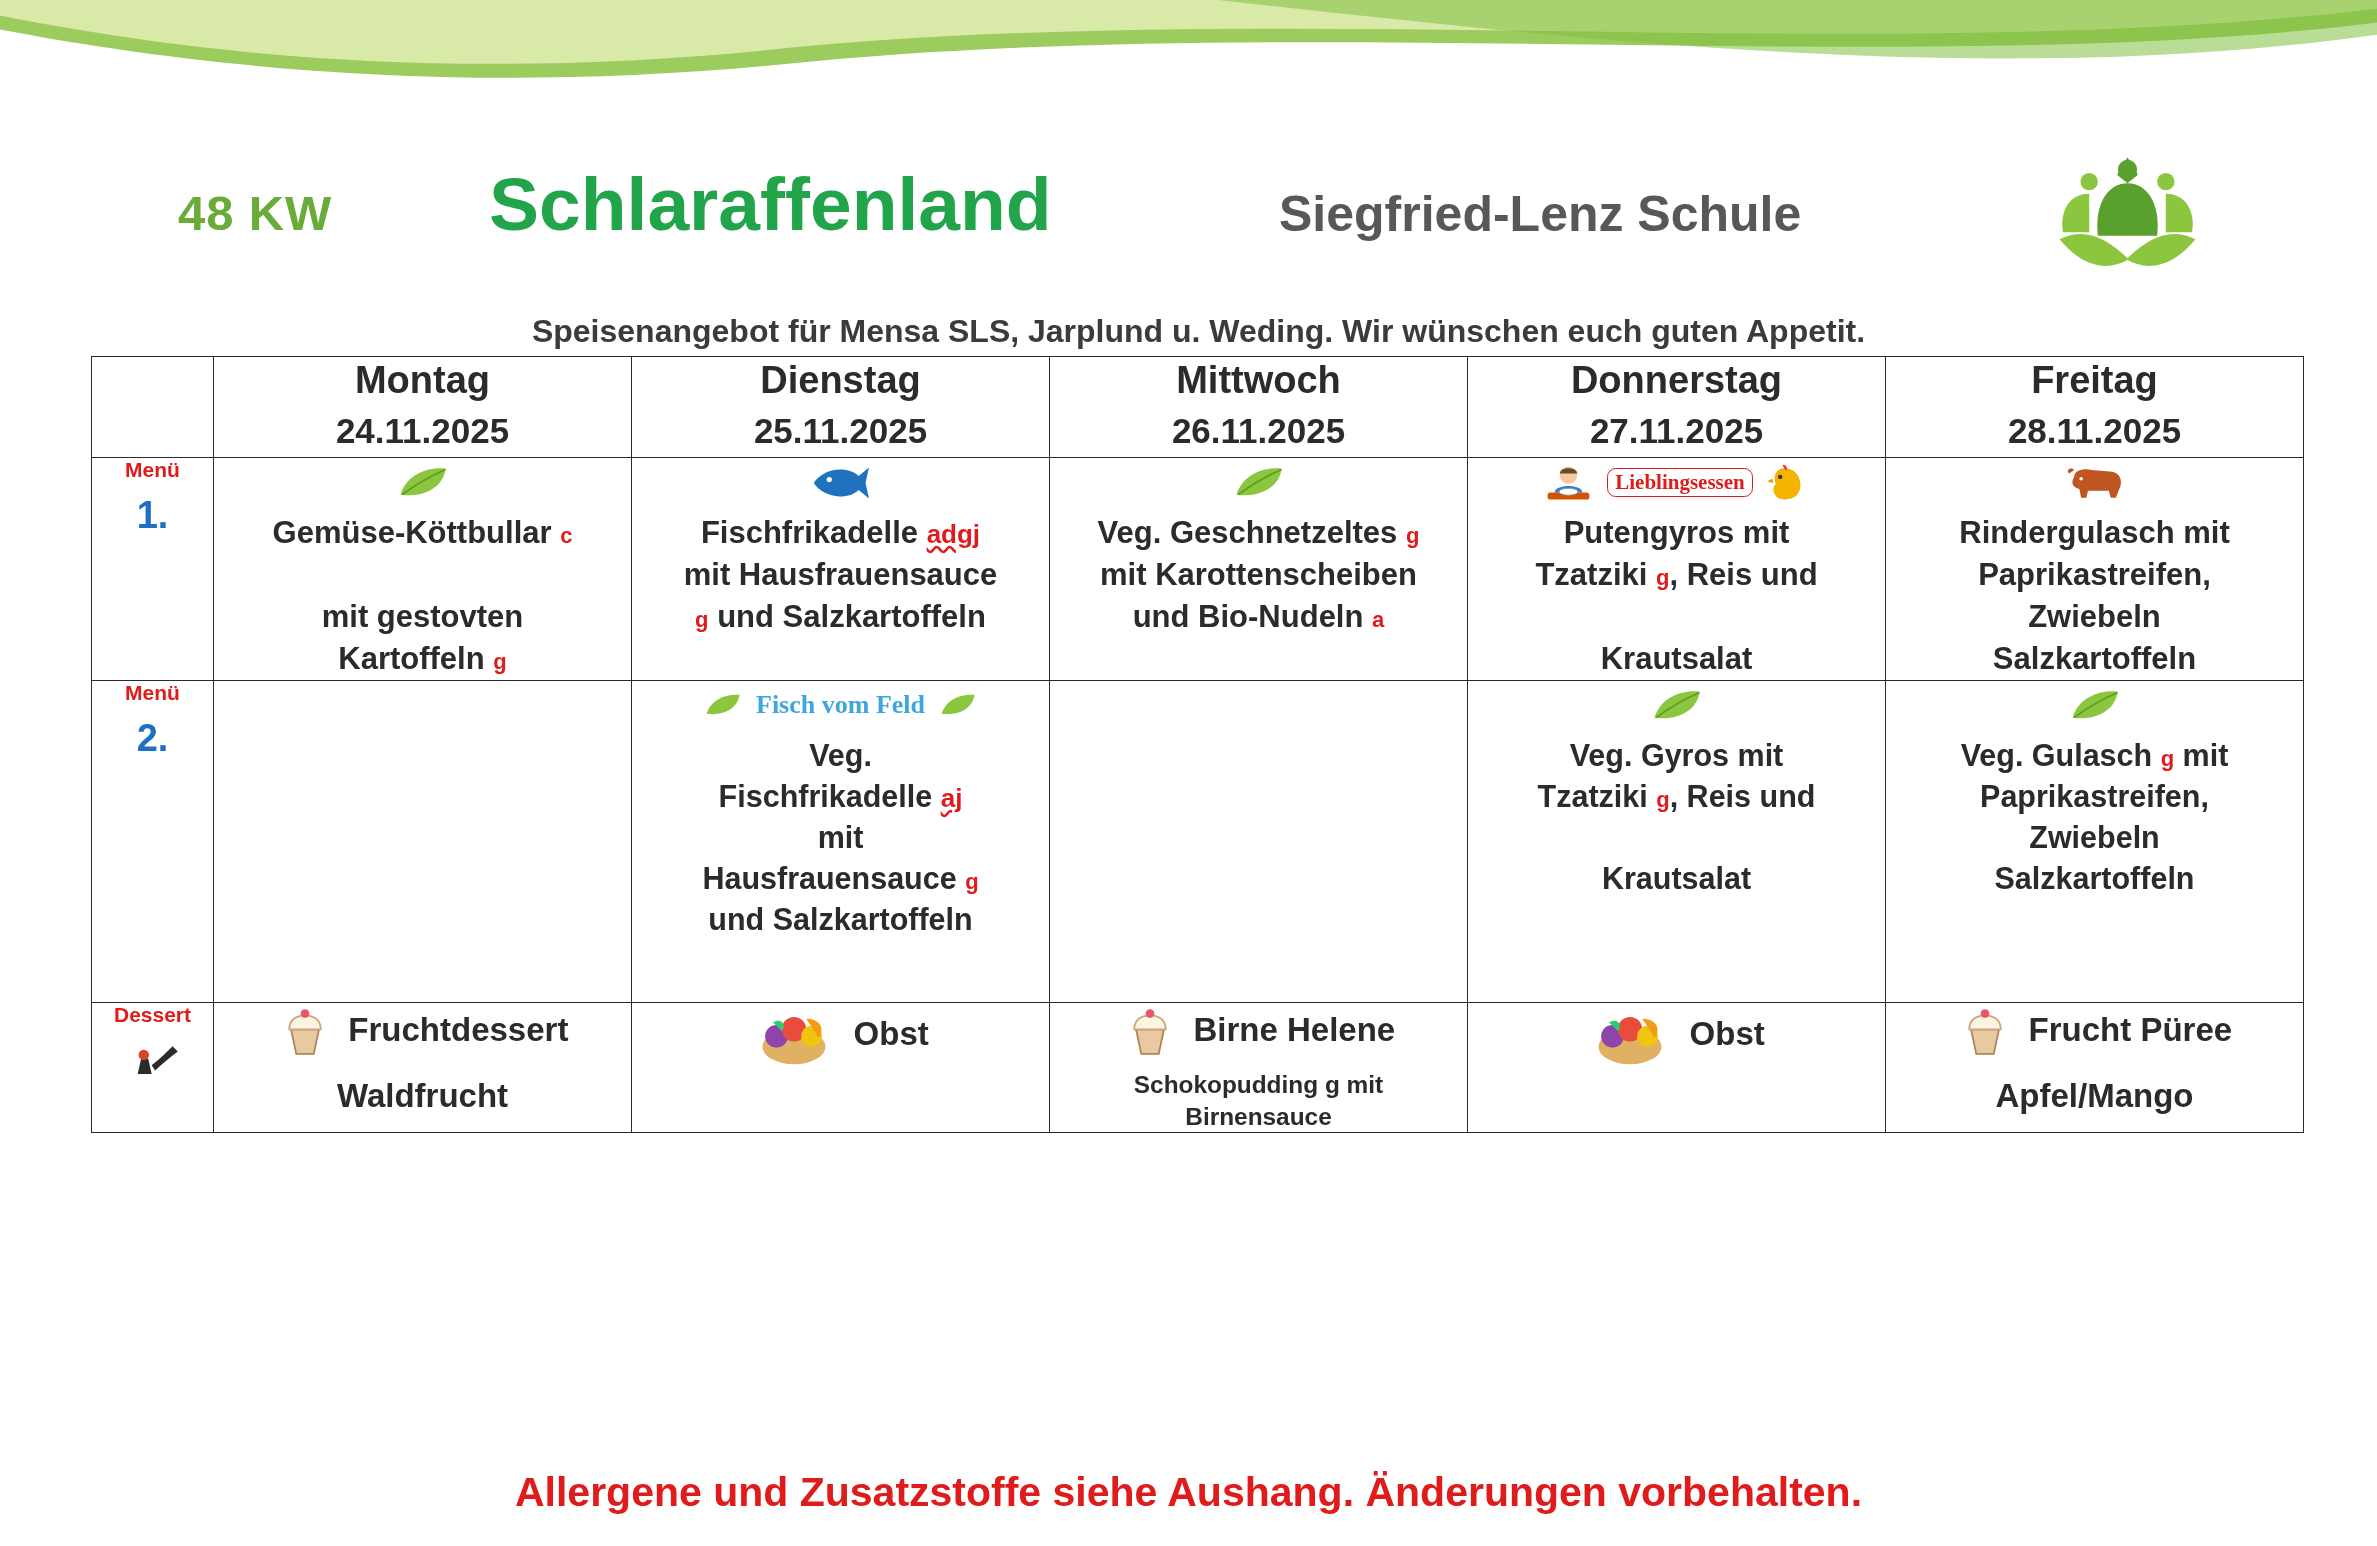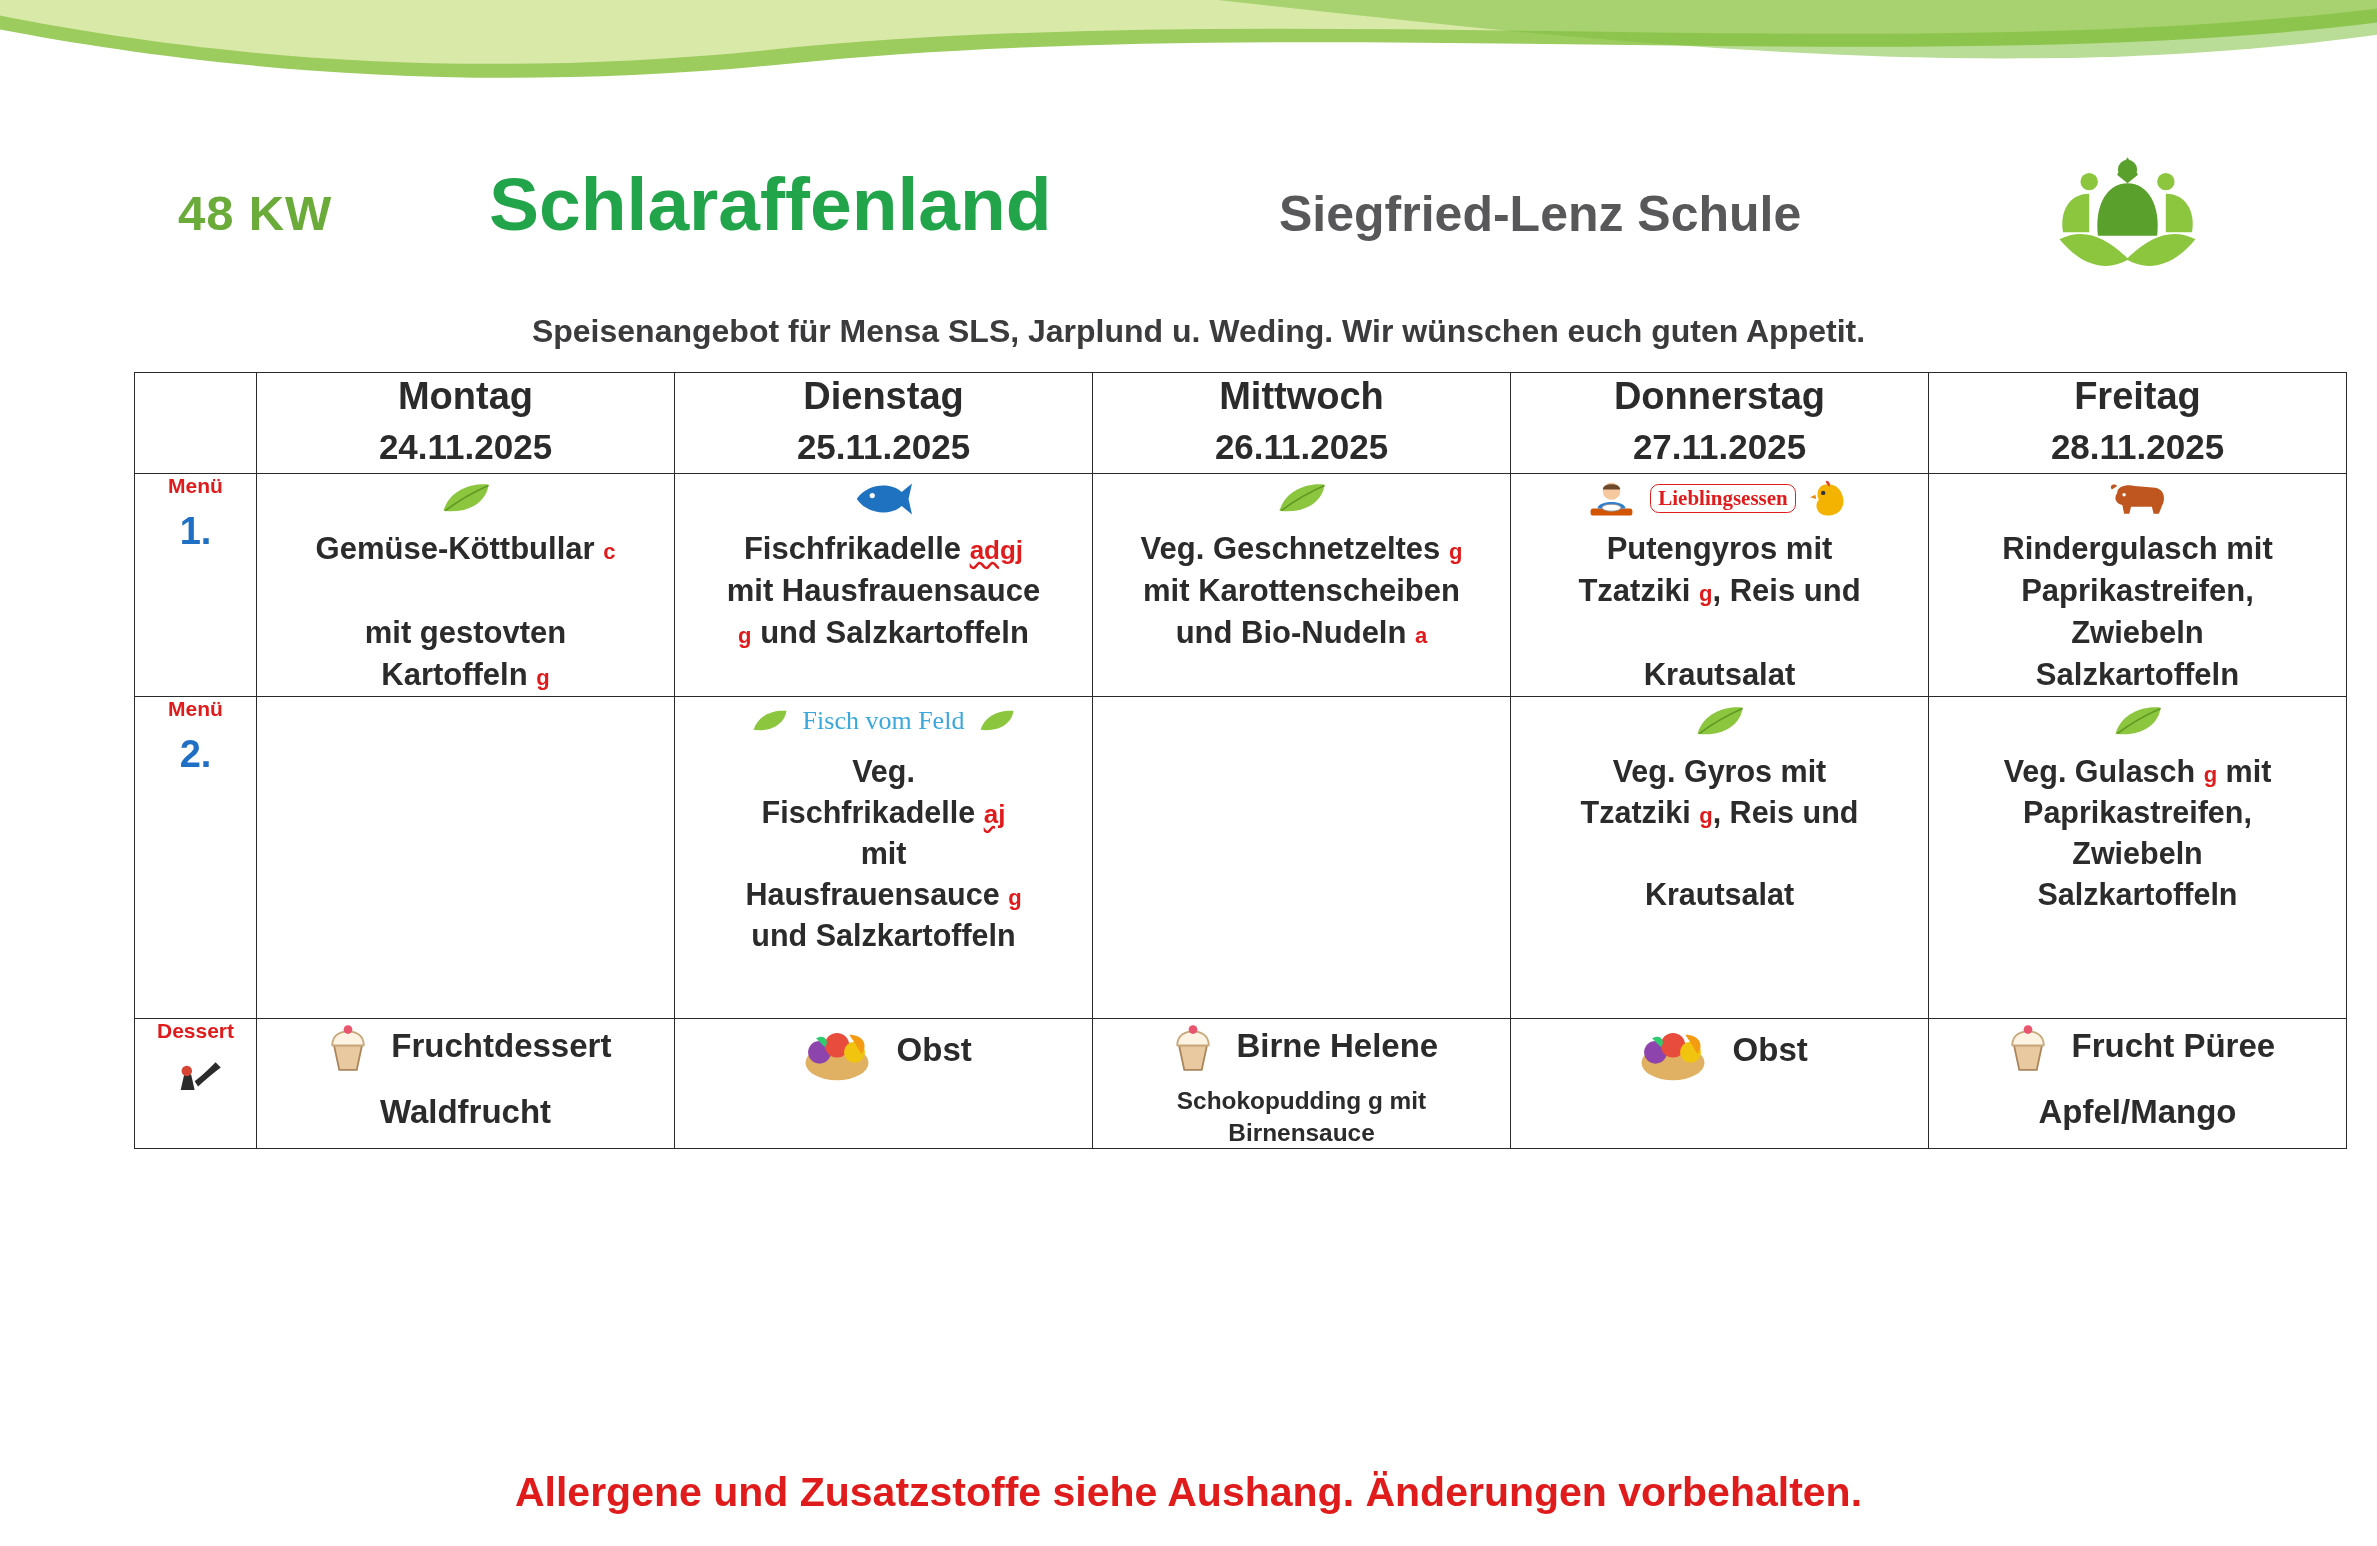--- a/index.html
+++ b/index.html
@@ -58,26 +58,25 @@
     text-align: center;
     font-size: 32px;
     font-weight: bold;
     color: #3b3b3d;
     padding-left: 20px;
   }
 
   
   table.menu {
     position: absolute;
-    top: 372px;
+    top: 356px;
     left: 91px;
     width: 2210px;
     border-collapse: collapse;
     table-layout: fixed;
-    margin-left: 43px;
   }
   table.menu td, table.menu th {
     border: 1.7px solid #2a2a2a;
     vertical-align: top;
     padding: 0;
   }
   col.label-col { width: 122px; }
   col.day-col { width: 418px; }
 
   th.dayhead {
@@ -136,21 +135,21 @@
   .dish .alg-plain {
     color: #e01b1b;
     font-size: 22px;
     font-weight: bold;
   }
   .menu2 .dish { font-size: 30.5px; }
   .fisch-feld {
     font-family: "Liberation Serif", serif;
     font-size: 26px;
     color: #3aa8dd;
-    font-weight: normal;
+    font-weight: bold;
   }
   .lieblingsessen {
     font-family: "Liberation Serif", serif;
     font-size: 21px;
     color: #e01b1b;
     font-weight: bold;
     border: 0.9px solid #e01b1b;
     border-radius: 8.7px;
     padding: 0.9px 7px;
   }

